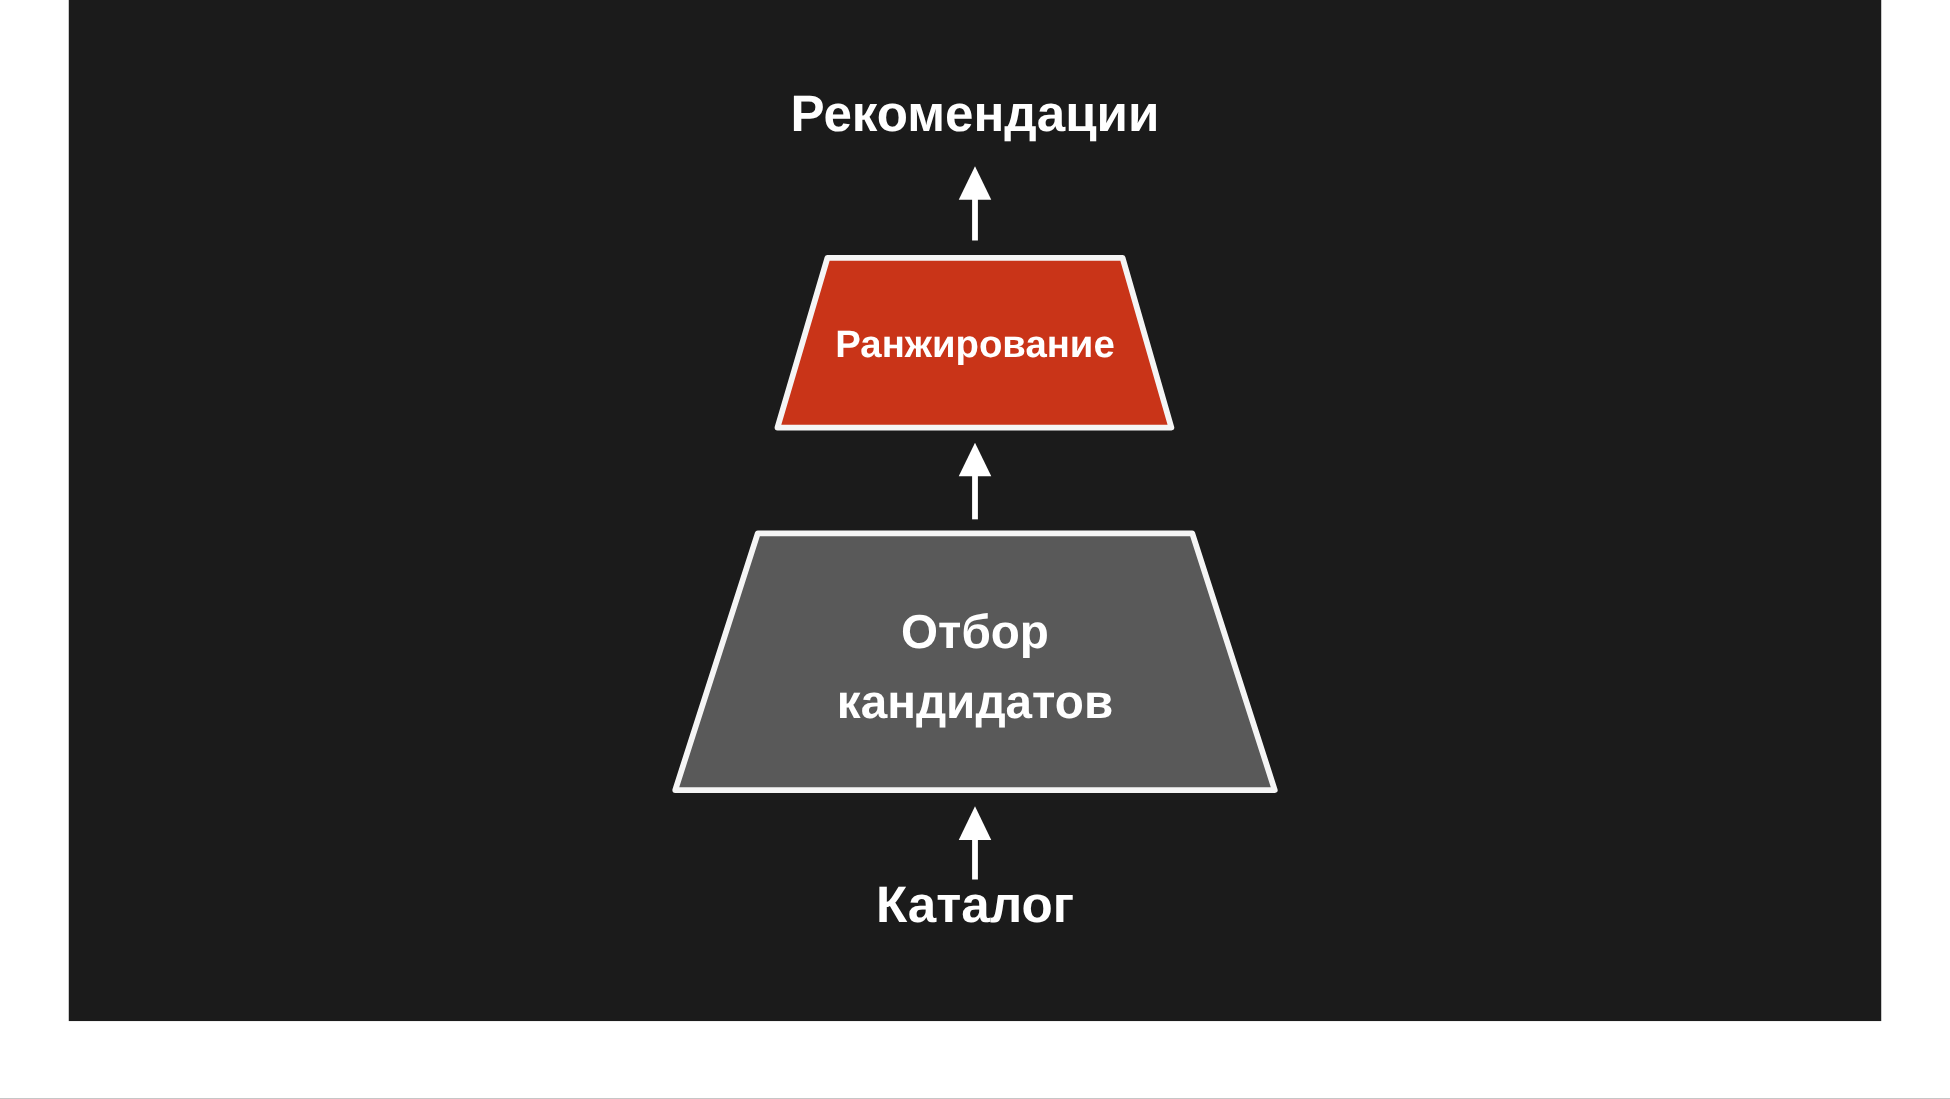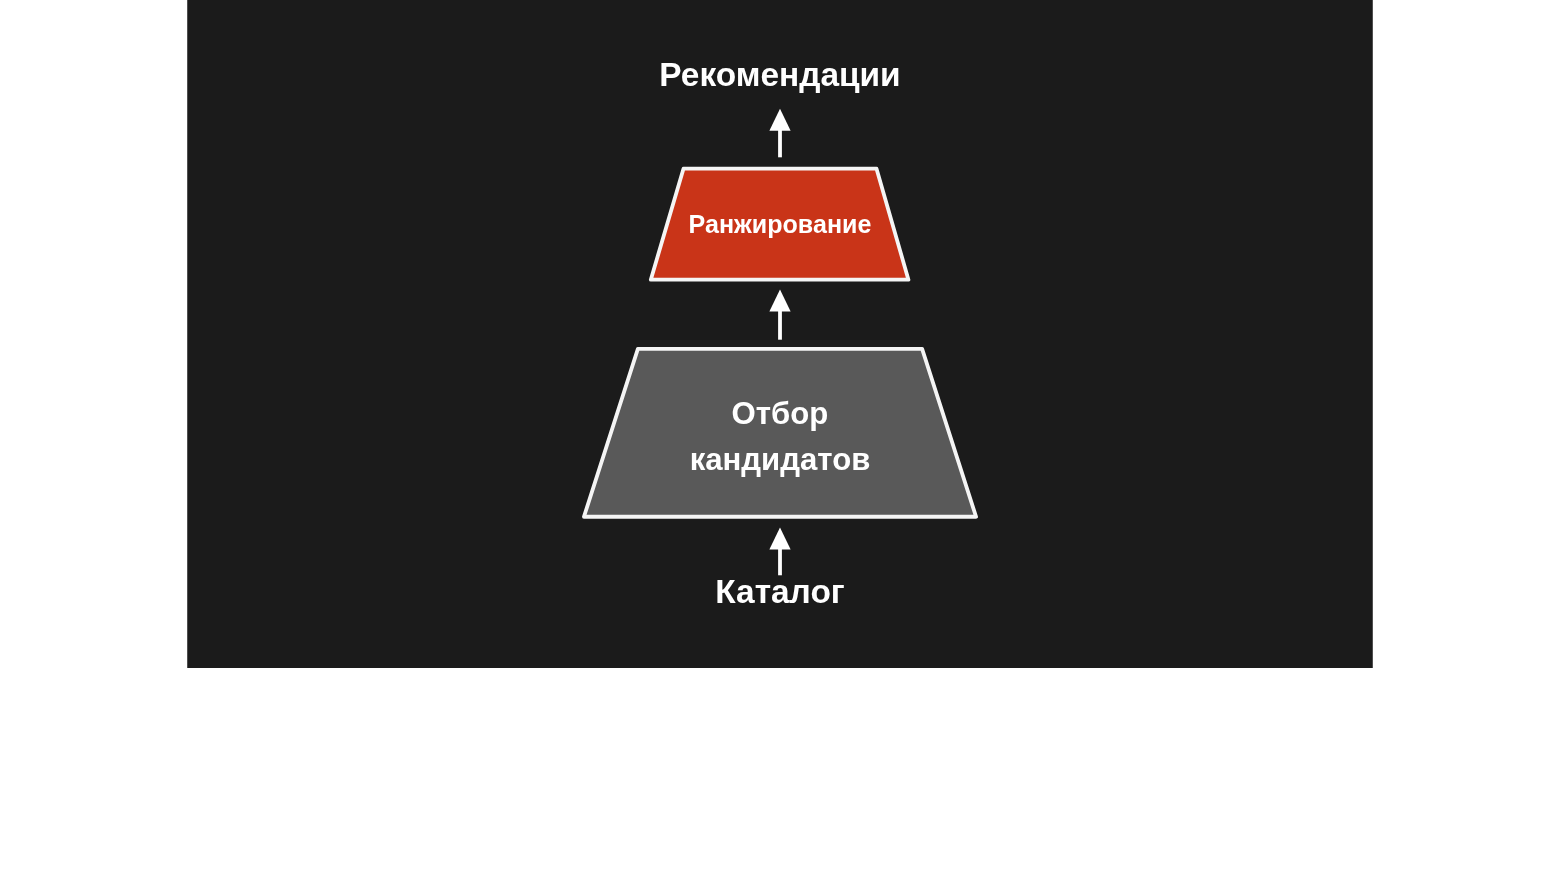--- a/index.html
+++ b/index.html
@@ -4,21 +4,21 @@
 <style>
   html, body {
     margin: 0;
     padding: 0;
     background: #ffffff;
     font-family: "Liberation Sans", sans-serif;
   }
   .slide {
     position: relative;
     width: 1560px;
-    height: 668px;
+    height: 817px;
     border-radius: 8px;
     overflow: hidden;
   }
   .slide svg {
     display: block;
     width: 100%;
     height: 100%;
   }
   text {
     font-family: "Liberation Sans", sans-serif;

